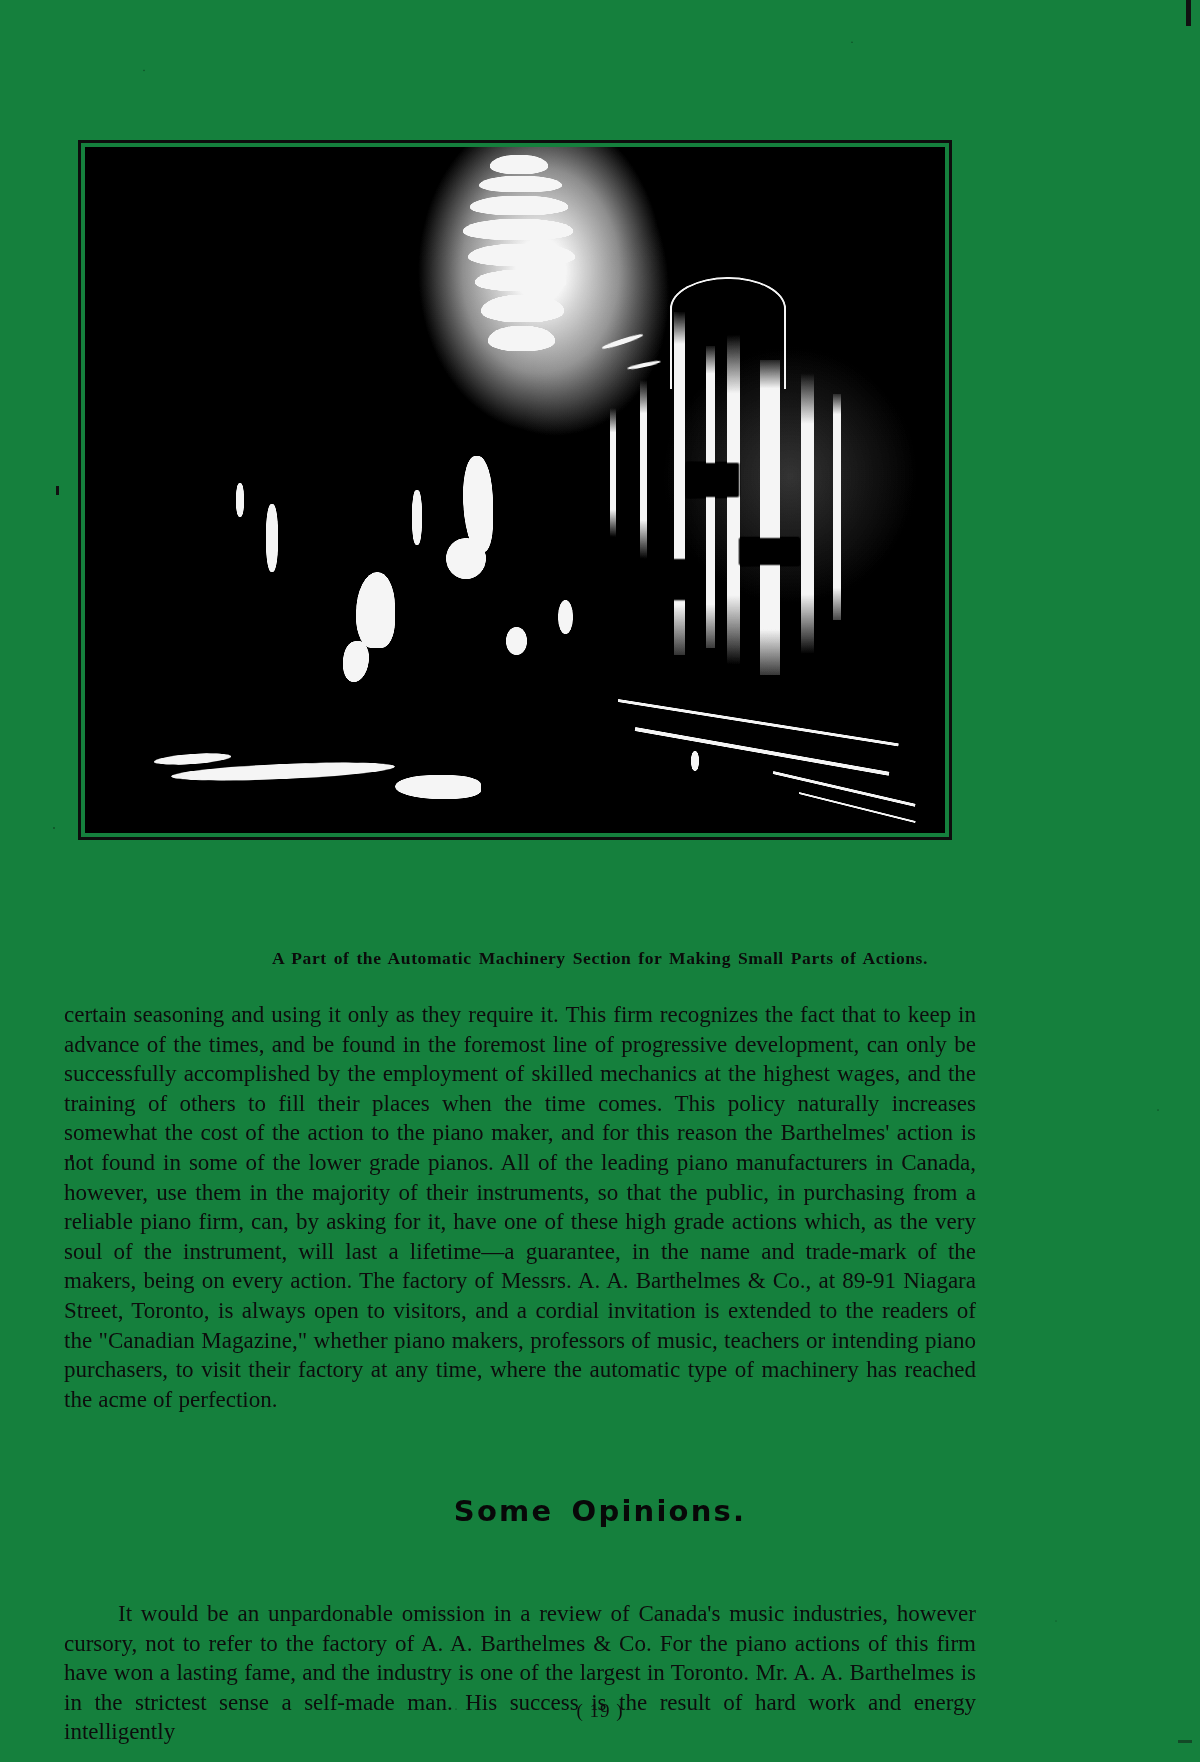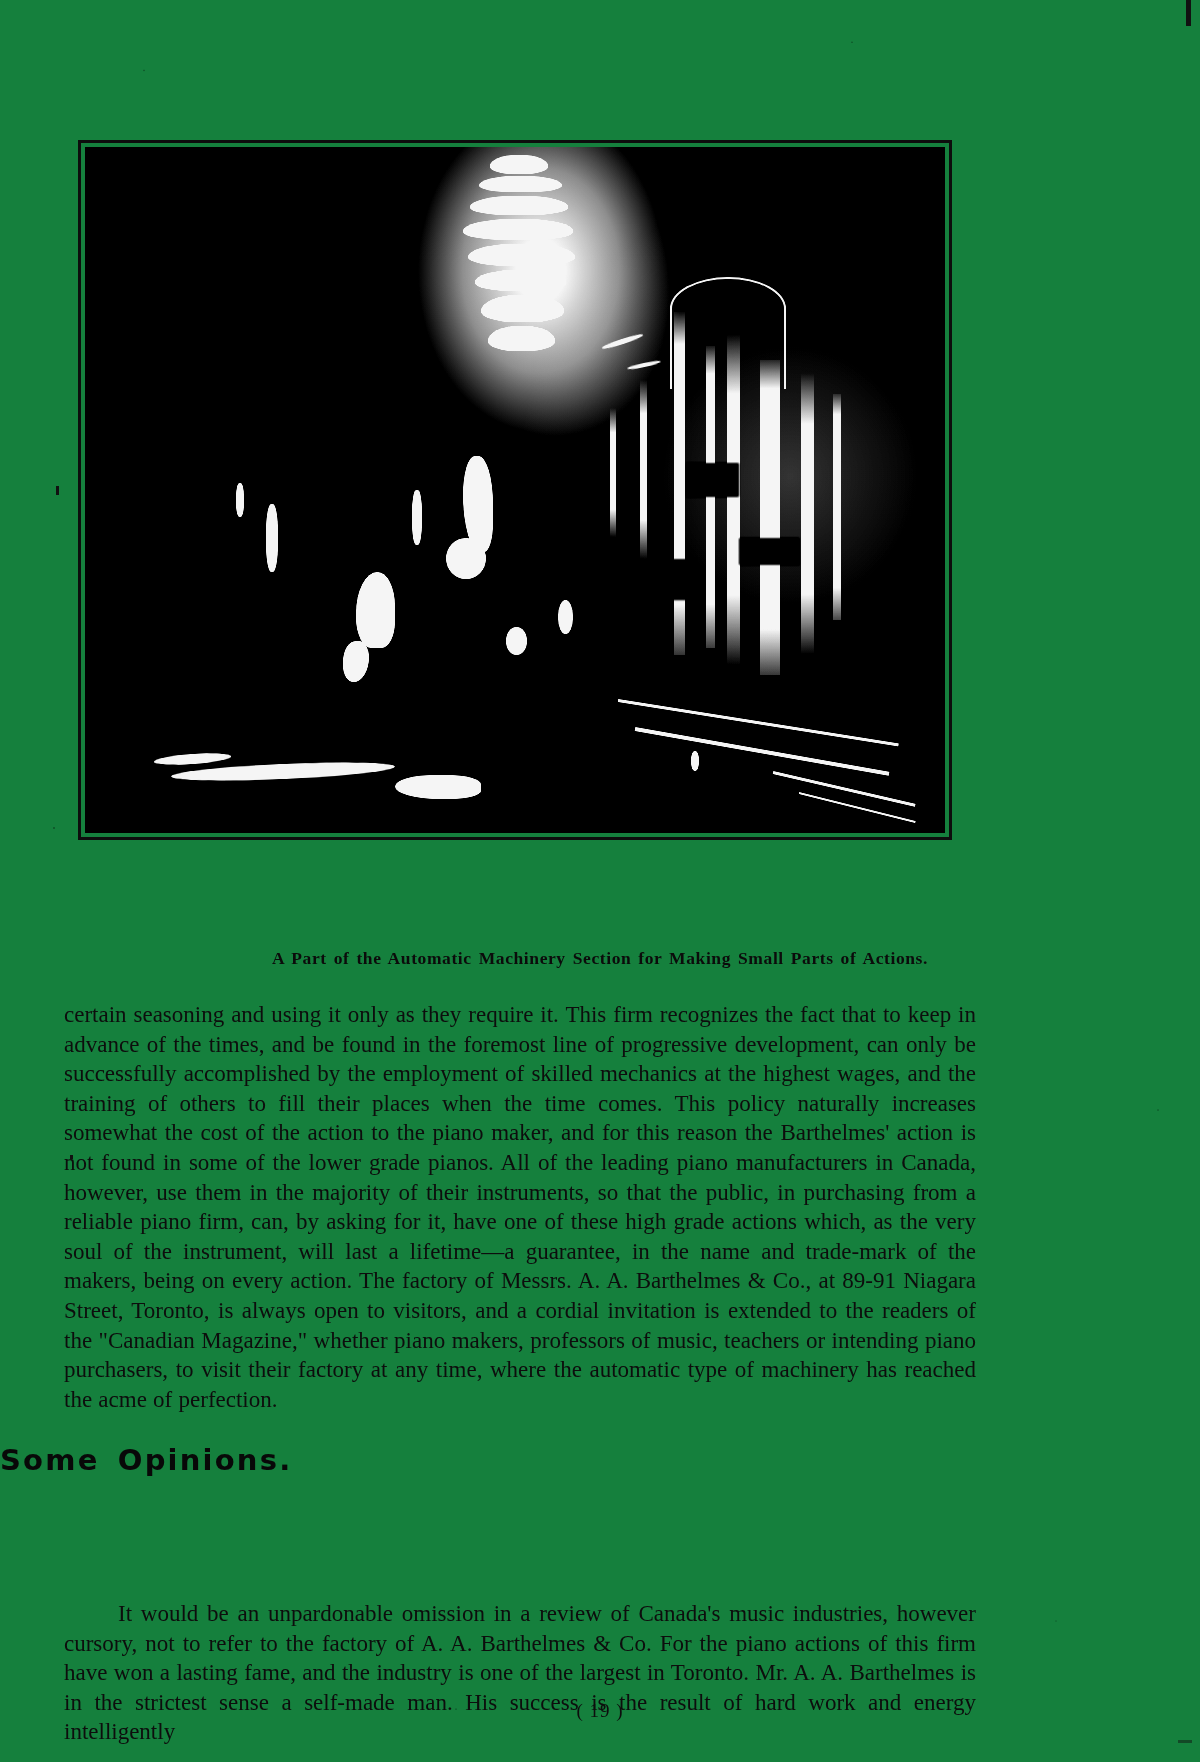--- a/index.html
+++ b/index.html
@@ -157,21 +157,22 @@
     text-align-last: left;
     color: #0d0d0d;
     word-spacing: .5px;
   }
   #para1 { top: 1000px; }
   #para2 { top: 1599px; text-indent: 54px; }
 
   .heading {
     position: absolute;
     left: 0; right: 0;
-    top: 1443px;
+    top: 1494px;
+    text-align: center;
     font-family: "DejaVu Sans", "Liberation Sans", sans-serif;
     font-weight: 700;
     font-size: 29px;
     letter-spacing: 2.2px;
     word-spacing: 6px;
     color: #080808;
   }
 
   .folio {
     position: absolute;

